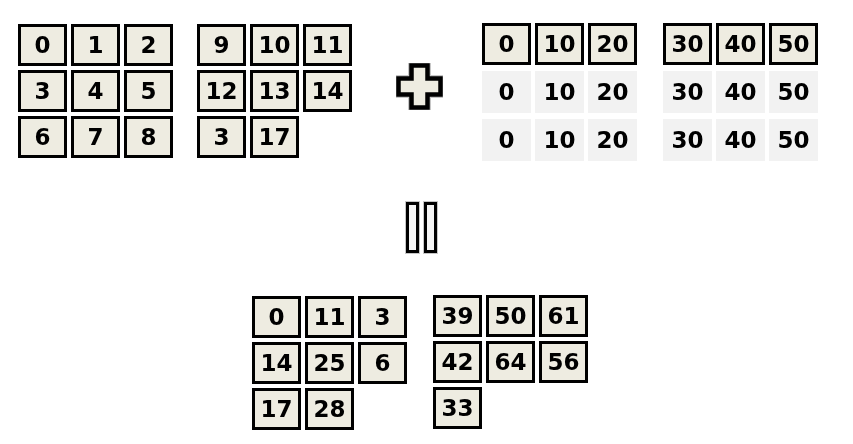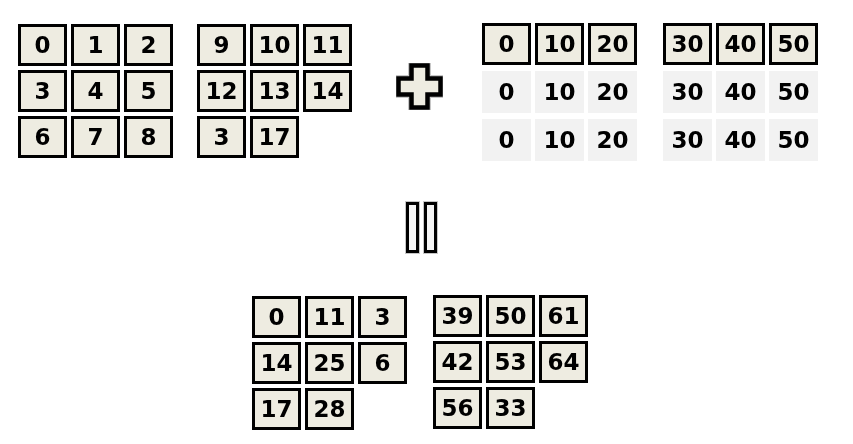--- a/index.html
+++ b/index.html
@@ -142,19 +142,18 @@
       <div class="cell solid">6</div>
       <div class="cell solid">17</div>
       <div class="cell solid">28</div>
     </div>
 
   <div class="matrix" style="left:433px; top:295px">
       <div class="cell solid">39</div>
       <div class="cell solid">50</div>
       <div class="cell solid">61</div>
       <div class="cell solid">42</div>
-      <div class="cell solid">53</div>
       <div class="cell solid">64</div>
       <div class="cell solid">56</div>
       <div class="cell solid">33</div>
     </div>
 
 </div>
 
 </body></html>

